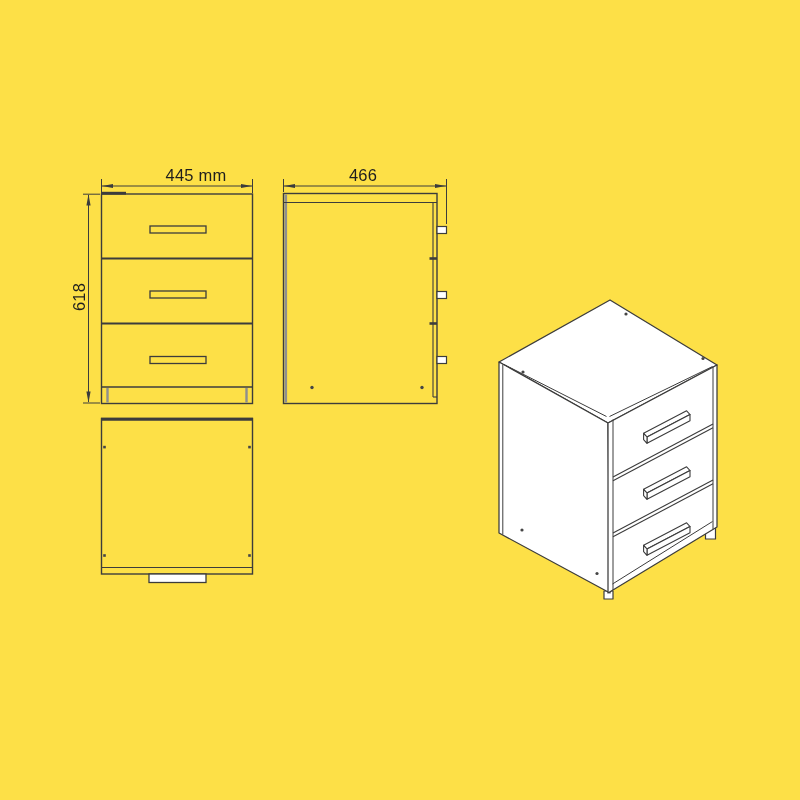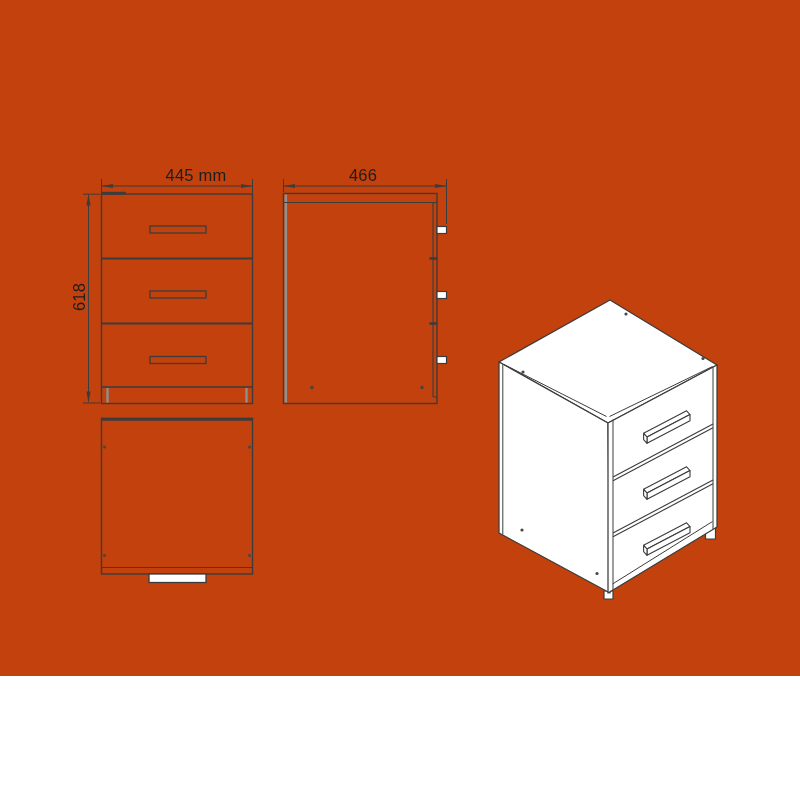--- a/index.html
+++ b/index.html
@@ -1,16 +1,16 @@
 <!DOCTYPE html>
 <html><head>
 <meta charset="utf-8">
 <style>
   html,body{margin:0;padding:0;background:#ffffff;}
-  .canvas{position:relative;width:800px;height:676px;background:#c2410c;overflow:hidden;
+  .canvas{position:relative;width:800px;height:800px;background:#fde047;overflow:hidden;
           font-family:"Liberation Sans",sans-serif;}
   svg{display:block;}
   text{fill:#1e1e1e;font-family:"Liberation Sans",sans-serif;}
   .dim-text{font-size:16.5px;letter-spacing:0.2px;}
 </style>
 </head>
 <body>
 
 <div class="canvas">
 <svg width="800" height="800" viewBox="0 0 800 800" xmlns="http://www.w3.org/2000/svg">

